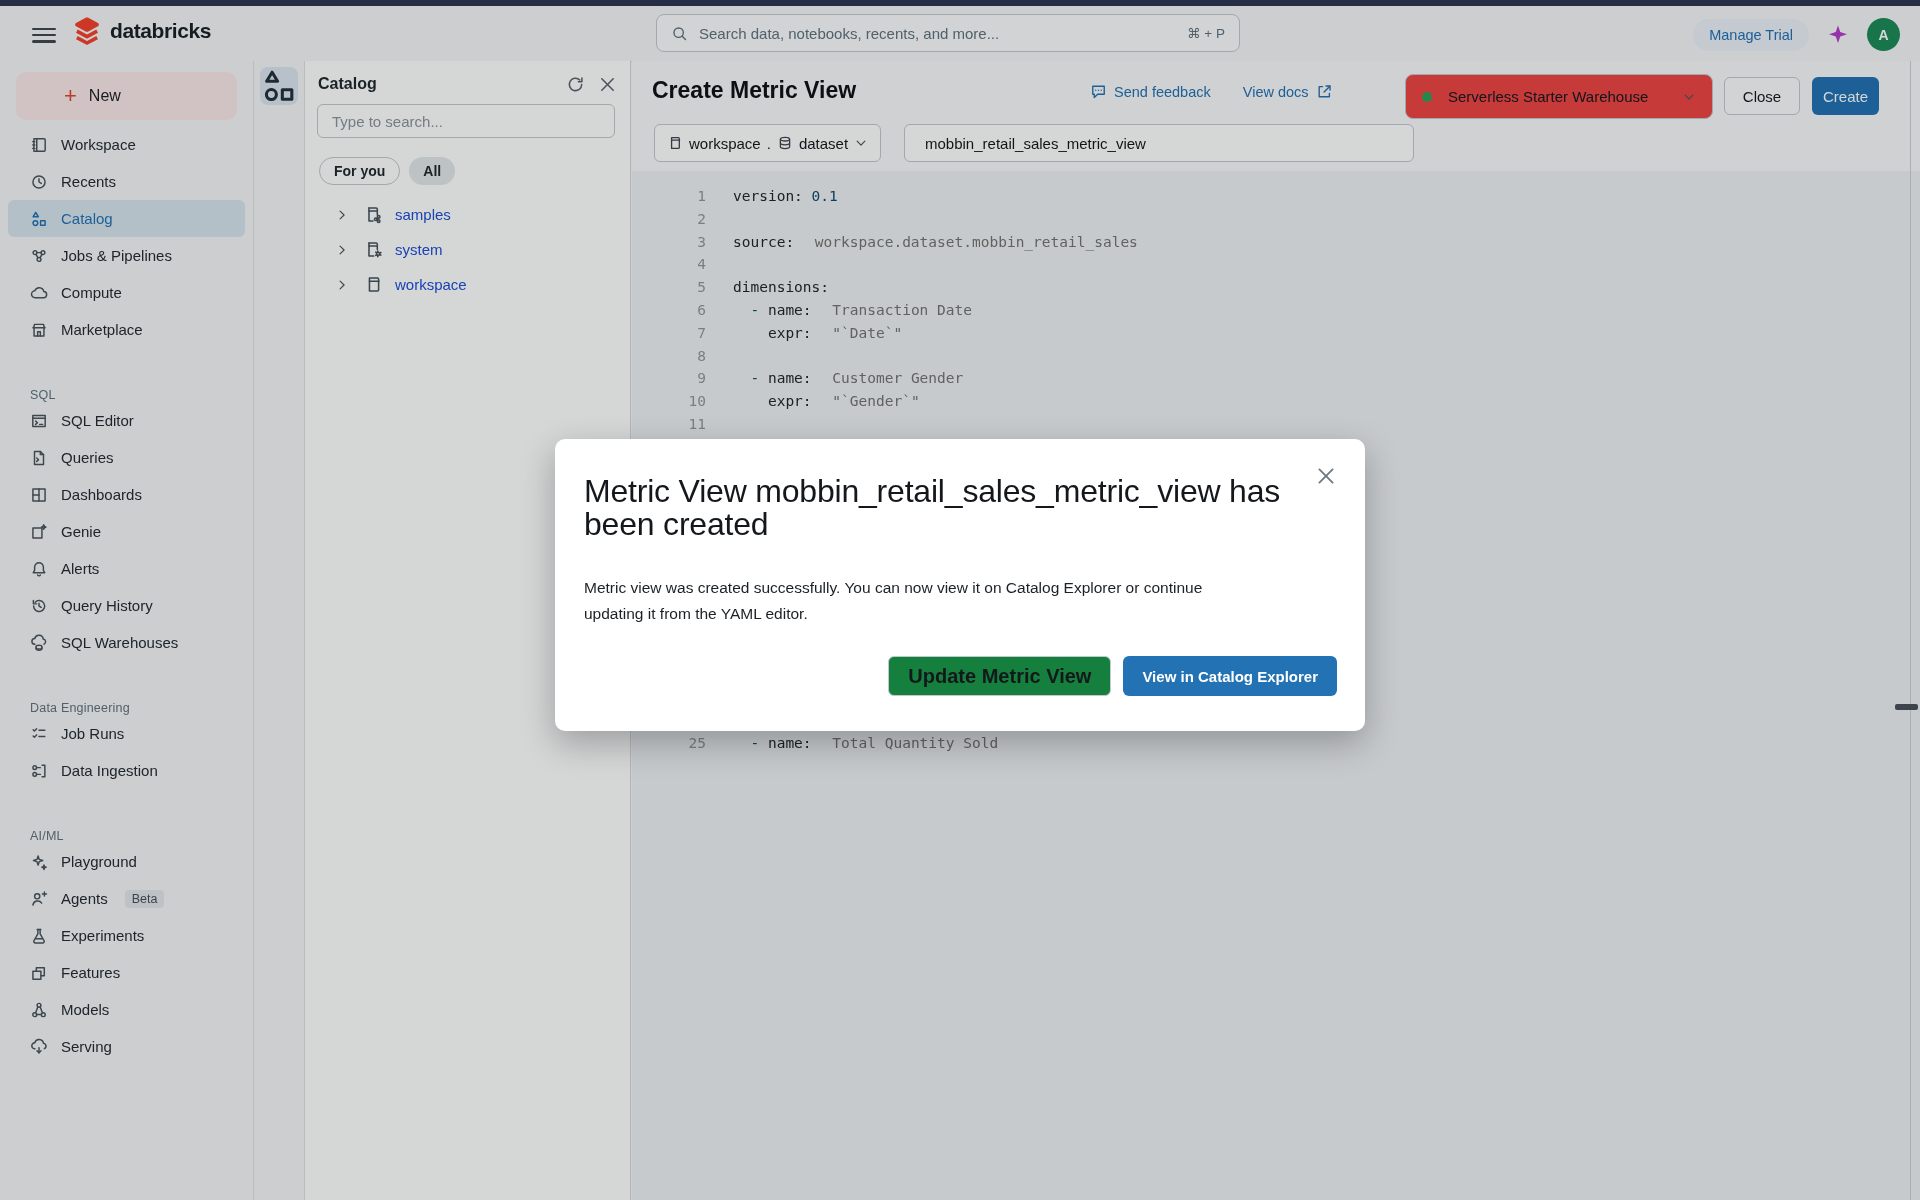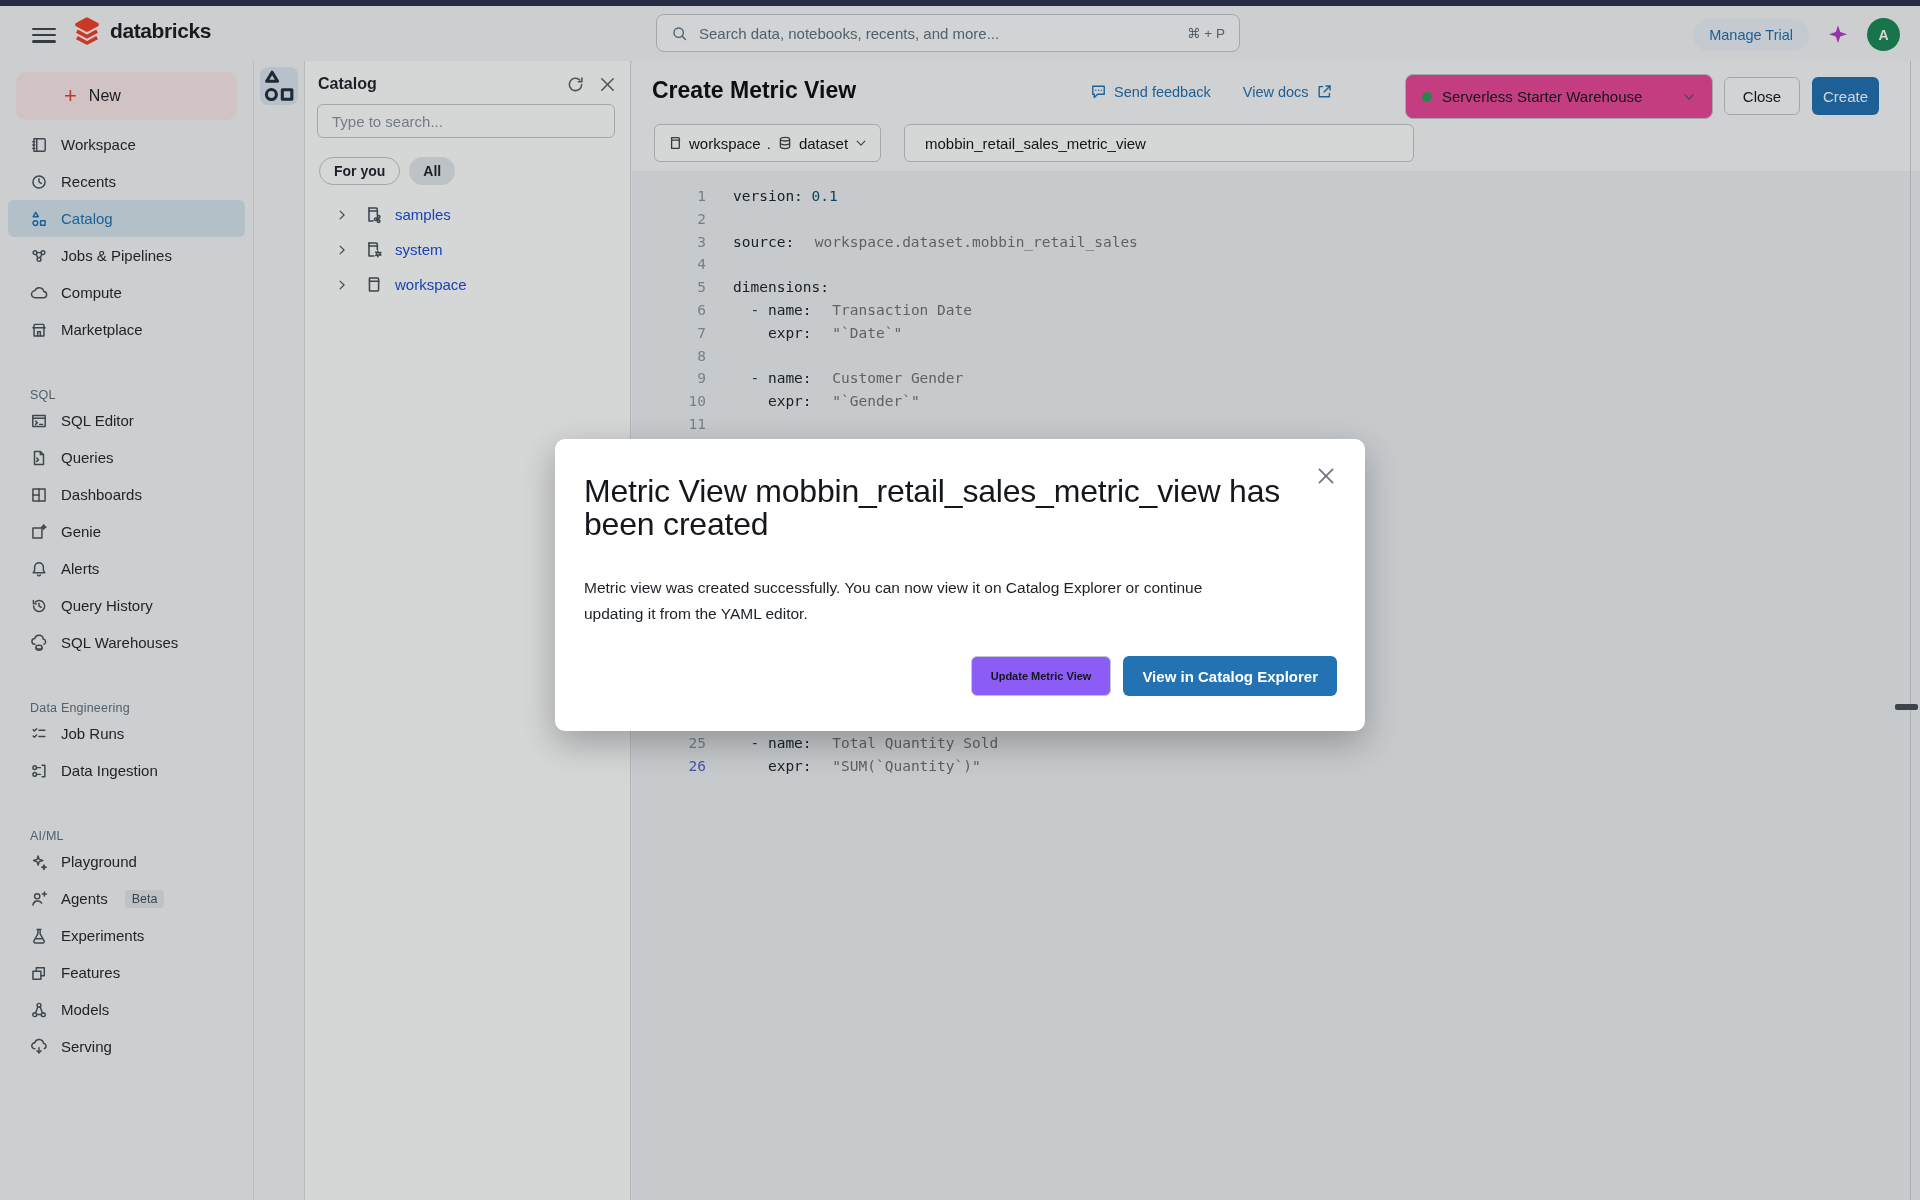--- a/index.html
+++ b/index.html
@@ -64,22 +64,22 @@
   .tree-row .chev{width:14px;height:14px;color:#49535c;display:flex;}
   .tree-row .ticon{width:19px;height:19px;color:#46525c;display:flex;margin-left:7px;margin-right:4px;}
 
   
   .main{position:absolute;top:61px;left:632px;right:0;bottom:0;background:#f8f9fa;}
   .main-header{position:absolute;top:0;left:0;right:0;height:110px;border-bottom:1px solid #e3e6e9;}
   .page-title{position:absolute;left:20px;top:16px;font-size:23px;font-weight:700;color:#0e1116;}
   .hlinks{position:absolute;top:22px;left:458px;display:flex;align-items:center;gap:32px;}
   .hlink{display:flex;align-items:center;gap:7px;color:#2272b4;font-size:14.5px;cursor:pointer;}
   .hlink .licon{width:17px;height:17px;display:flex;}
-  .wh-btn{position:absolute;left:773px;top:13px;width:308px;height:45px;background:#ec4899;border:1px solid #c1c8d0;border-radius:8px;
-          box-sizing:border-box;display:flex;align-items:center;padding:0 16px;gap:10px;cursor:pointer;font-size:15px;color:#14181c;}
+  .wh-btn{position:absolute;left:773px;top:13px;width:308px;height:45px;background:#ef4444;border:1px solid #c1c8d0;border-radius:8px;
+          box-sizing:border-box;display:flex;align-items:center;padding:0 16px;gap:16px;cursor:pointer;font-size:15px;color:#14181c;}
   .wh-dot{width:10px;height:10px;border-radius:50%;background:#2ca05a;}
   .wh-chev{margin-left:auto;width:14px;height:14px;color:#49535c;display:flex;}
   .close-btn{position:absolute;left:1092px;top:16px;width:76px;height:38px;background:#fbfcfd;border:1px solid #c1c8d0;border-radius:6px;
              font-size:15px;color:#14181c;font-family:inherit;cursor:pointer;}
   .create-btn{position:absolute;left:1180px;top:16px;width:67px;height:38px;background:#2272b4;border:0;border-radius:6px;
               font-size:15px;color:#fff;font-family:inherit;cursor:pointer;}
   .src-select{position:absolute;left:22px;top:63px;height:38px;background:#fff;border:1px solid #c1c8d0;border-radius:6px;
               box-sizing:border-box;display:flex;align-items:center;padding:0 12px;gap:6px;font-size:15px;color:#14181c;cursor:pointer;}
   .src-select .sicon{width:16px;height:16px;color:#3c464f;display:flex;}
   .name-input{position:absolute;left:272px;top:63px;width:510px;height:38px;border:1px solid #c1c8d0;border-radius:6px;background:#fff;
@@ -100,22 +100,22 @@
   .scroll-dash{position:absolute;right:2px;top:643px;width:23px;height:6px;background:#4a5058;border-radius:2px;}
 
   
   .scrim{position:absolute;inset:0;background:rgba(8,10,13,.17);z-index:40;}
   .modal{position:absolute;left:555px;top:439px;width:810px;height:292px;background:#fff;border-radius:10px;z-index:50;
          box-shadow:0 12px 34px rgba(10,15,20,.28);box-sizing:border-box;padding:20px 28px 0 29px;}
   .modal-title{font-size:32px;font-weight:400;color:#14181c;line-height:33px;max-width:720px;letter-spacing:-.2px;margin-top:16px;}
   .modal-close{position:absolute;top:26px;right:28px;width:22px;height:22px;color:#6e7782;cursor:pointer;display:flex;}
   .modal-body{margin-top:34px;font-size:15.5px;line-height:25.5px;color:#1b2126;}
   .modal-actions{position:absolute;right:28px;bottom:35px;display:flex;gap:12px;}
-  .btn-secondary{height:40px;padding:0 19px;border:1px solid #c1c8d0;background:#8b5cf6;border-radius:6px;
-                 font-size:11px;font-weight:600;color:#14181c;font-family:inherit;cursor:pointer;}
+  .btn-secondary{height:40px;padding:0 19px;border:1px solid #c1c8d0;background:#15803d;border-radius:6px;
+                 font-size:20px;font-weight:600;color:#14181c;font-family:inherit;cursor:pointer;}
   .btn-primary{height:40px;padding:0 19px;border:0;background:#2272b4;border-radius:6px;
                font-size:15px;font-weight:600;color:#fff;font-family:inherit;cursor:pointer;}
   svg{display:block;}
 </style>
 </head>
 <body>
 
 <div id="app">
 
   <div class="topstrip"></div>
@@ -545,21 +545,20 @@
         <div class="cl"><span class="num">4</span><span class="txt"></span></div>
         <div class="cl"><span class="num">5</span><span class="txt"><span class="seg-k">dimensions:</span></span></div>
         <div class="cl"><span class="num">6</span><span class="txt"><span class="seg-p">  - </span><span class="seg-k">name: </span><span class="seg-v">Transaction Date</span></span></div>
         <div class="cl"><span class="num">7</span><span class="txt"><span class="seg-p">    </span><span class="seg-k">expr: </span><span class="seg-v">"`Date`"</span></span></div>
         <div class="cl"><span class="num">8</span><span class="txt"></span></div>
         <div class="cl"><span class="num">9</span><span class="txt"><span class="seg-p">  - </span><span class="seg-k">name: </span><span class="seg-v">Customer Gender</span></span></div>
         <div class="cl"><span class="num">10</span><span class="txt"><span class="seg-p">    </span><span class="seg-k">expr: </span><span class="seg-v">"`Gender`"</span></span></div>
         <div class="cl"><span class="num">11</span><span class="txt"></span></div>
         <div class="gap-spacer"></div>
         <div class="cl"><span class="num">25</span><span class="txt"><span class="seg-p">  - </span><span class="seg-k">name: </span><span class="seg-v">Total Quantity Sold</span></span></div>
-        <div class="cl"><span class="num active">26</span><span class="txt"><span class="seg-p">    </span><span class="seg-k">expr: </span><span class="seg-v">"SUM(`Quantity`)"</span></span></div>
       </div>
     <div class="right-rule"></div>
     <div class="scroll-dash"></div>
   </main>
 
   <div class="scrim"></div>
 
   <div class="modal">
     <div class="modal-title">Metric View mobbin_retail_sales_metric_view has been created</div>
     <span class="modal-close" id="modal-close-ic">

